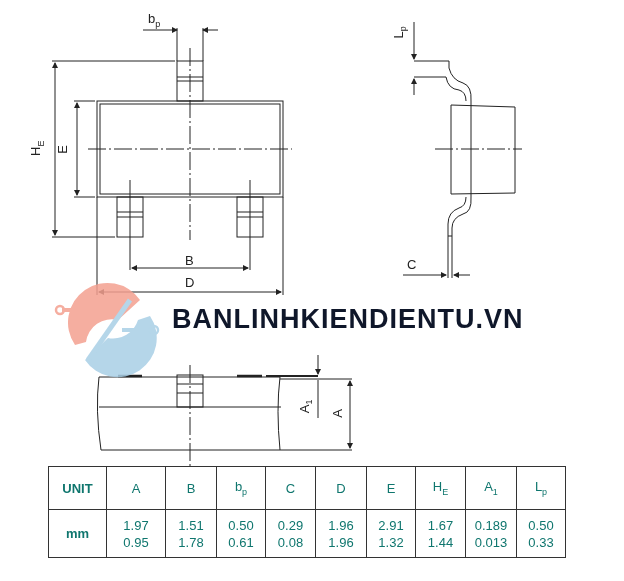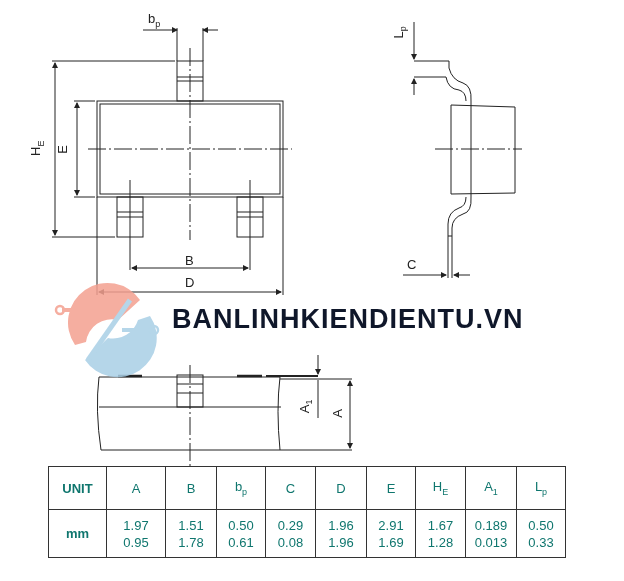--- a/index.html
+++ b/index.html
@@ -167,25 +167,25 @@
     <td>
           <div>0.29</div>
           <div>0.08</div>
         </td>
     <td>
           <div>1.96</div>
           <div>1.96</div>
         </td>
     <td>
           <div>2.91</div>
-          <div>1.69</div>
+          <div>1.32</div>
         </td>
     <td>
           <div>1.67</div>
-          <div>1.28</div>
+          <div>1.44</div>
         </td>
     <td>
           <div>0.189</div>
           <div>0.013</div>
         </td>
     <td>
           <div>0.50</div>
           <div>0.33</div>
         </td>
   </tr>

